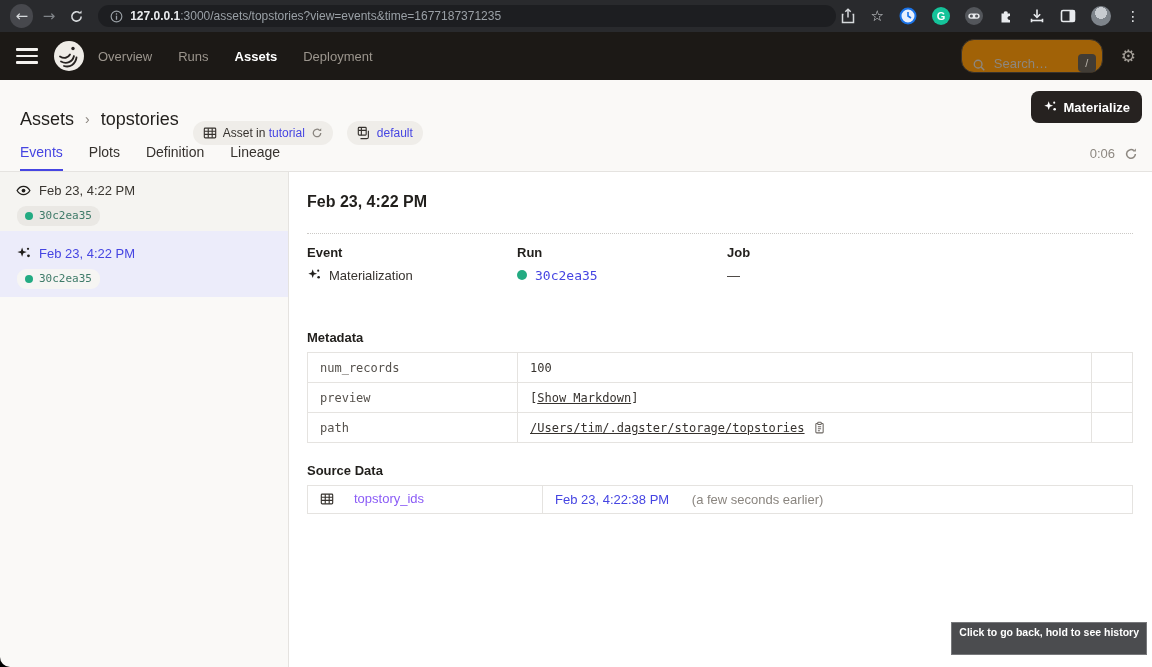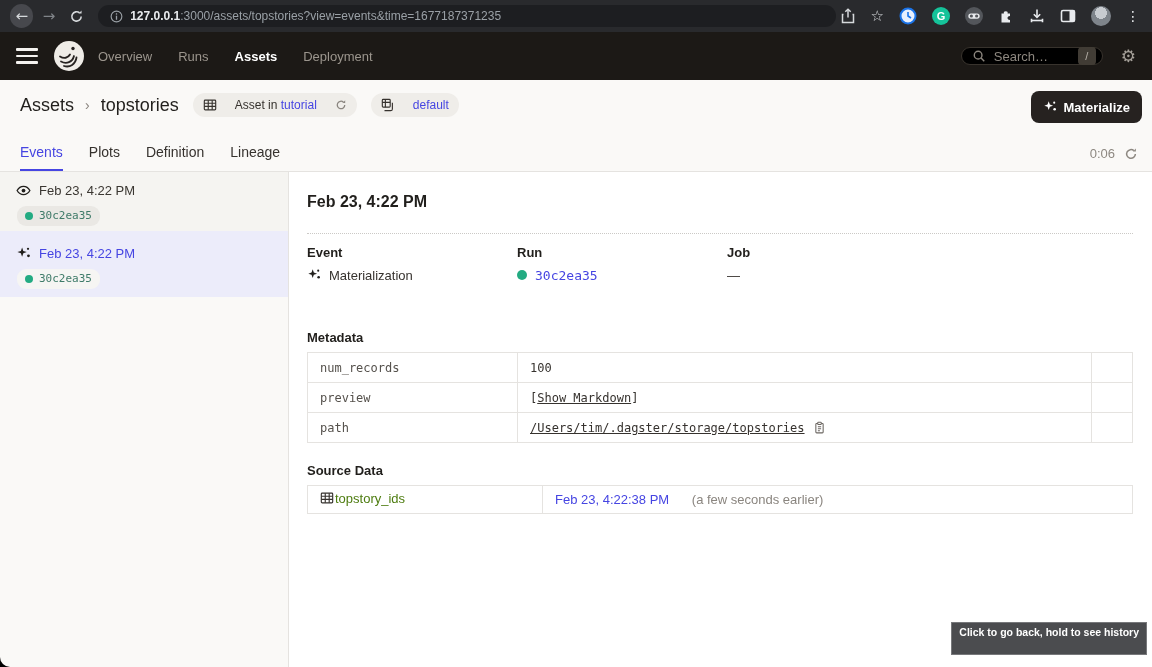--- a/index.html
+++ b/index.html
@@ -39,41 +39,41 @@
     position:absolute; top:32px; left:0; right:0; height:48px; background:#1C1916;
     display:flex; align-items:center; padding:0 16px;
   }
   .hamburger{ width:22px; display:flex; flex-direction:column; gap:4px; cursor:pointer; }
   .hamburger i{ display:block; height:2.5px; background:#F4F2EF; border-radius:1px; }
   .logo{ margin:0 14px 0 16px; }
   .nav-links{ display:flex; gap:26px; font-size:13px; }
   .nav-link{ color:#9B958D; cursor:pointer; }
   .nav-link.active{ color:#FFFFFF; font-weight:700; }
   .search-box{
-    margin-left:auto; width:142px; height:18px; border-radius:13px; background:#000000;
-    border:1px solid #38332D; display:flex; align-items:center; padding:0 6px 0 10px; gap:6px;
+    margin-left:auto; width:142px; height:34px; border-radius:13px; background:#a16207;
+    border:1px solid #38332D; display:flex; align-items:flex-end; padding:0 6px 0 10px; gap:6px;
   }
   .search-box input{ background:transparent; border:0; outline:none; color:#CFCAC3; width:80px;
     font-size:13px; font-family:"Liberation Sans",sans-serif; }
   .search-box input::placeholder{ color:#8D877F; }
   .kbd{ min-width:18px; height:18px; border-radius:4px; background:#413C35; color:#B9B3AB;
     font-size:11px; display:flex; align-items:center; justify-content:center; padding:0 5px; }
   .gear{ margin-left:18px; color:#A5A099; font-size:17px; cursor:pointer; }
 
   
   .page-head{
     position:absolute; top:80px; left:0; right:0; height:92px; background:#FAF9F7;
     border-bottom:1px solid #E5E3E0;
   }
   .crumb-row{ position:absolute; top:13px; left:20px; display:flex; align-items:center; gap:10px; }
   .crumb{ font-size:18px; color:#211F1C; }
   .crumb-sep{ color:#8A857F; font-size:14px; padding:0 1px; }
   .badge{
-    display:inline-flex; align-items:center; gap:18px; height:24px; padding:0 10px;
-    background:#EFEDE9; border-radius:12px; font-size:12px; color:#36322E; margin-left:4px; cursor:pointer;
+    display:inline-flex; align-items:center; gap:6px; height:24px; padding:0 10px;
+    background:#EFEDE9; border-radius:12px; font-size:12px; color:#36322E; margin-left:4px; cursor:pointer;margin-top:28px;
   }
   .badge .link{ color:#4645E2; }
   .materialize-btn{
     position:absolute; top:11px; right:10px; height:26px; padding:16px 12px; border:0;
     background:#262220; color:#fff; border-radius:8px; font-size:13px; font-weight:600;
     display:flex; align-items:center; gap:7px; font-family:"Liberation Sans",sans-serif; cursor:pointer;
   }
   .tab-row{ position:absolute; left:20px; bottom:0; display:flex; gap:26px; }
   .tab{ font-size:14px; color:#36322E; padding-bottom:11px; cursor:pointer; }
   .tab.active{ color:#4645E2; border-bottom:2px solid #4645E2; padding-bottom:9px; }
@@ -117,21 +117,21 @@
     font-family:"DejaVu Sans Mono",monospace; font-size:12px; }
   table.meta td{ border:1px solid #E5E3E0; height:30px; padding:0 12px; color:#36322E; }
   table.meta td.key{ width:210px; color:#55514C; }
   table.meta td.spacer{ width:41px; padding:0; }
   .mono-link{ color:#36322E; text-decoration:underline; cursor:pointer; }
   .path-cell{ display:flex; align-items:center; gap:8px; }
 
   table.src{ width:100%; border-collapse:collapse; margin-top:7px; font-size:13px; }
   table.src td{ border:1px solid #E5E3E0; height:28px; padding:0 12px; }
   table.src td.asset-cell{ width:235px; }
-  .asset-link{ color:#4d7c0f; display:inline-flex; align-items:center; gap:1px; cursor:pointer; }
+  .asset-link{ color:#8b5cf6; display:inline-flex; align-items:flex-end; gap:20px; cursor:pointer; }
   .time-link{ color:#4645E2; cursor:pointer; }
   .time-note{ color:#8A857F; margin-left:19px; }
 
   
   .tooltip{
     position:absolute; right:5px; bottom:12px; background:#4B4C4F; border:1px solid #77787B;
     color:#fff; font-size:10.5px; font-weight:700; padding:3px 7px 16px; white-space:nowrap;
   }
   .win-corner{ position:absolute; left:0; bottom:0; width:10px; height:10px; background:#000; }
   .win-corner i{ display:block; width:10px; height:10px; background:#FAF9F7;

